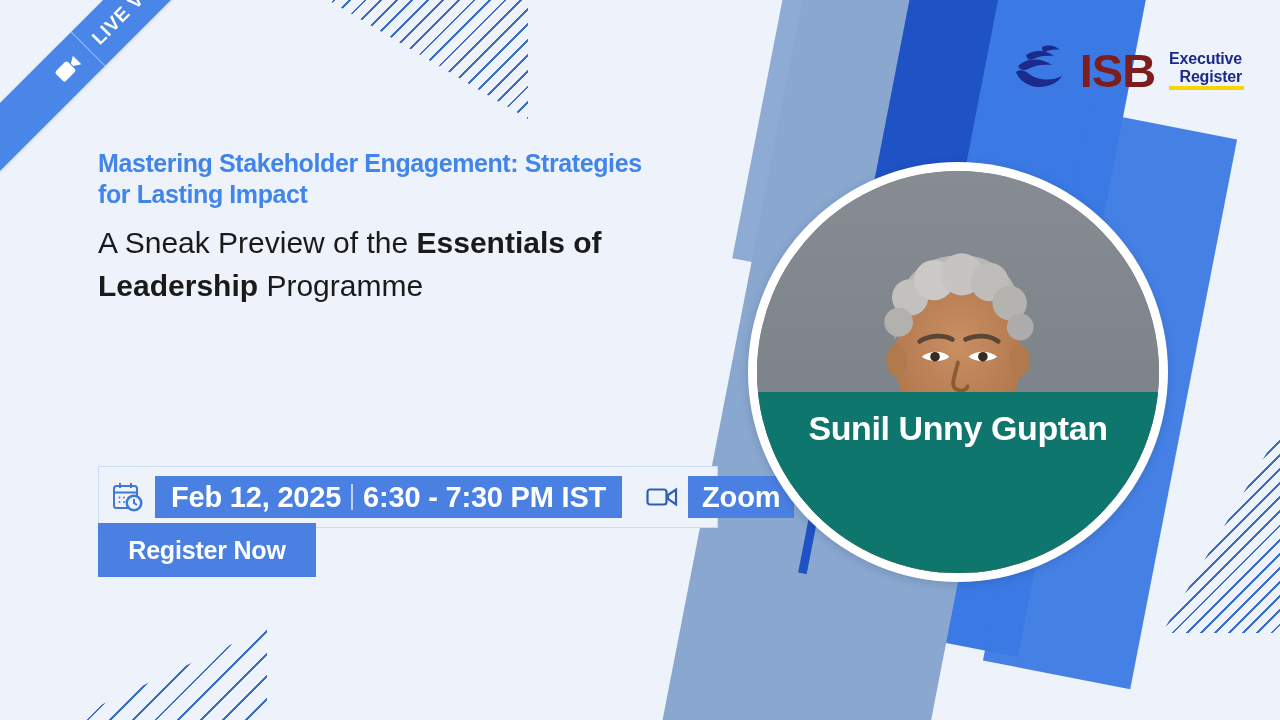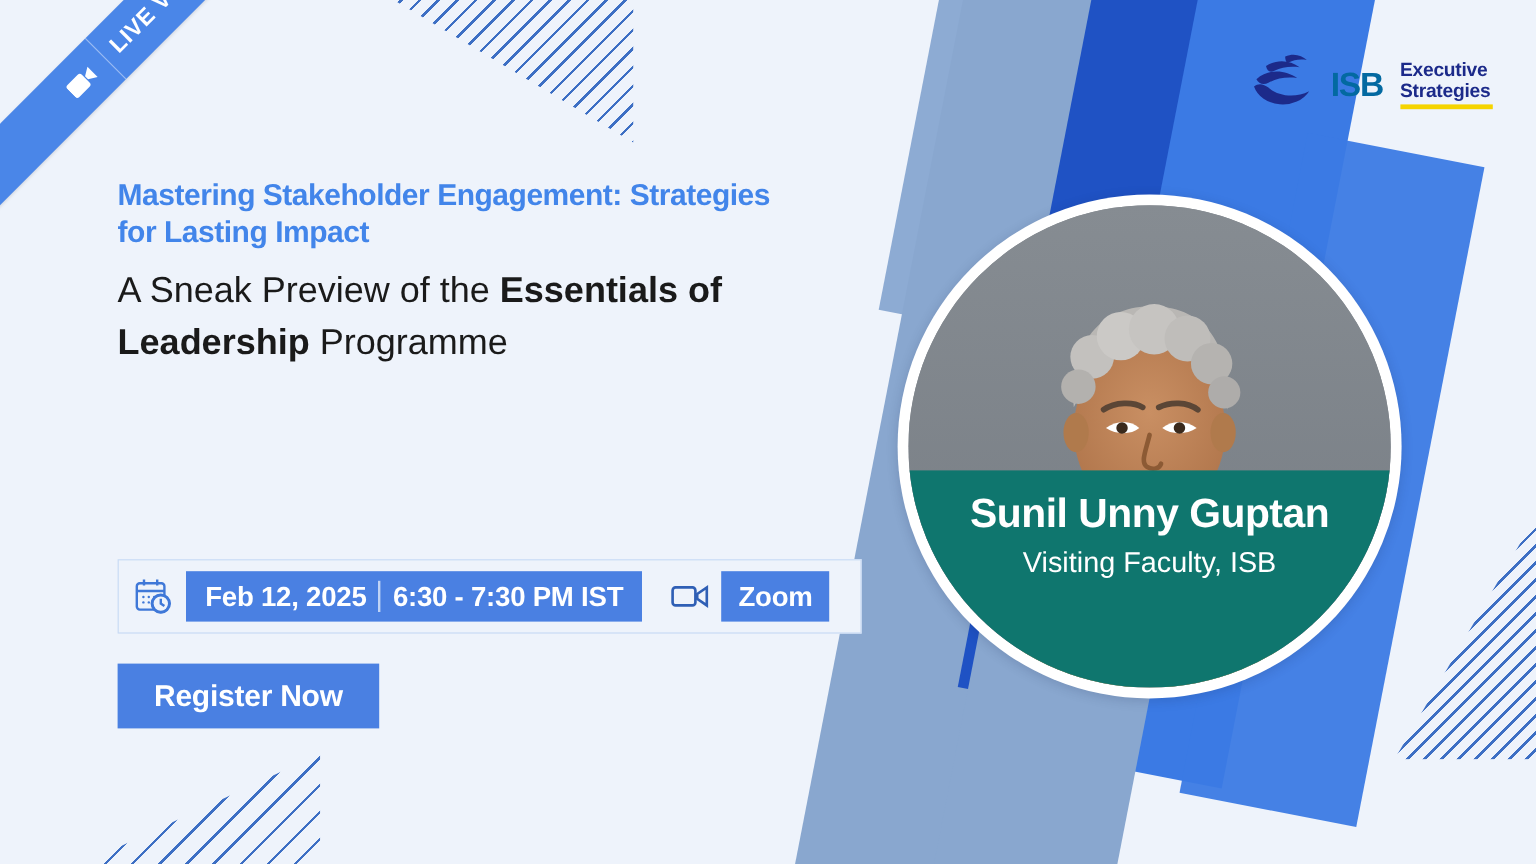--- a/index.html
+++ b/index.html
@@ -206,21 +206,21 @@
     background: #eef3fb;
     display: flex;
     align-items: center;
     padding: 0 10px 0 12px;
     gap: 10px;
   }
   .cal-icon { flex: 0 0 auto; display: flex; align-items: center; }
   .pill {
     background: #4a80e2;
     color: #ffffff;
-    font-size: 23px;
+    font-size: 29px;
     font-weight: bold;
     display: flex;
     align-items: center;
     height: 42px;
     padding: 0 16px;
     white-space: nowrap;
     letter-spacing: -.2px;
     justify-content: center;
   }
   .pill-sep {
@@ -232,21 +232,21 @@
   }
   .cam-icon { flex: 0 0 auto; display: flex; align-items: center; margin-left: 14px; }
   .pill-zoom {
     padding: 0 14px;
   }
 
   
   .register {
     position: absolute;
     left: 98px;
-    top: 553px;
+    top: 523px;
     width: 218px;
     height: 54px;
     background: #4a80e2;
     color: #ffffff;
     font-size: 25px;
     font-weight: bold;
     display: flex;
     align-items: center;
     justify-content: center;
     letter-spacing: -.2px;
@@ -259,37 +259,38 @@
   .logo {
     position: absolute;
     right: 38px;
     top: 42px;
     display: flex;
     align-items: center;
     gap: 10px;
   }
   .logo-mark { flex: 0 0 auto; }
   .logo-isb {
-    font-size: 28px;
-    font-weight: bold;
-    color: #0369a1;
+    font-size: 47px;
+    font-weight: bold;
+    color: #7f1d1d;
     letter-spacing: -1px;
     line-height: 1;
   }
   .logo-exec {
     display: flex;
     flex-direction: column;
     line-height: 1.12;
     margin-left: 4px;
   }
   .logo-exec span {
     font-size: 16px;
     font-weight: bold;
     color: #1c2a8a;
     letter-spacing: -.2px;
+    text-align: right;
   }
   .logo-underline {
     height: 4px;
     background: #f5d400;
     width: 103%;
     margin-top: 1px;
   }
 
   
   .speaker {
@@ -417,21 +418,21 @@
       <svg width="58" height="52" viewBox="0 0 58 52">
         <path d="M4 30 a25 21 0 0 0 46 4 c-12 6 -26 4 -34 -3 c-4 -3 -8 -4 -12 -1 Z" fill="#1c2a8a"></path>
         <path d="M6 24 c10 -9 24 -8 34 -1 c-9 -1 -17 0 -24 4 c-4 2 -8 1 -10 -3 Z" fill="#1c2a8a"></path>
         <path d="M14 13 c9 -6 20 -5 28 1 c-8 -1 -15 0 -21 3 c-4 2 -6 0 -7 -4 Z" fill="#1c2a8a"></path>
         <path d="M30 5 c7 -3 14 -1 18 3 c-6 -1 -11 0 -15 2 c-2 1 -3 -2 -3 -5 Z" fill="#1c2a8a"></path>
       </svg>
     </span>
     <span class="logo-isb">ISB</span>
     <span class="logo-exec">
       <span>Executive</span>
-      <span>Strategies</span>
+      <span>Register</span>
       <span class="logo-underline"></span>
     </span>
   </div>
 
   <div class="speaker">
     <div class="speaker-inner">
       <svg class="portrait" viewBox="0 0 420 420" preserveAspectRatio="xMidYMid slice">
         <defs>
           <linearGradient id="bg" x1="0" y1="0" x2="0" y2="1">
             <stop offset="0" stop-color="#868c92"></stop>
@@ -478,18 +479,17 @@
 
         <path d="M210 200 C206 216 202 224 208 228 C213 231 219 229 220 225" stroke="#8c5a34" stroke-width="4" fill="none" stroke-linecap="round"></path>
 
         <path d="M179 245 C196 262 228 262 243 245 C228 256 196 256 179 245 Z" fill="#fdf7ef"></path>
         <path d="M179 245 C196 266 228 266 243 245" stroke="#7a4a28" stroke-width="3.5" fill="none" stroke-linecap="round"></path>
 
         <path d="M182 268 C196 280 226 280 238 268" stroke="#95613a" stroke-width="3" fill="none" opacity=".5"></path>
       </svg>
       <div class="speaker-band">
         <div class="speaker-name">Sunil Unny Guptan</div>
-        <div class="speaker-role">Visiting Faculty, ISB</div>
       </div>
     </div>
   </div>
 
 </div>
 
 </body></html>

